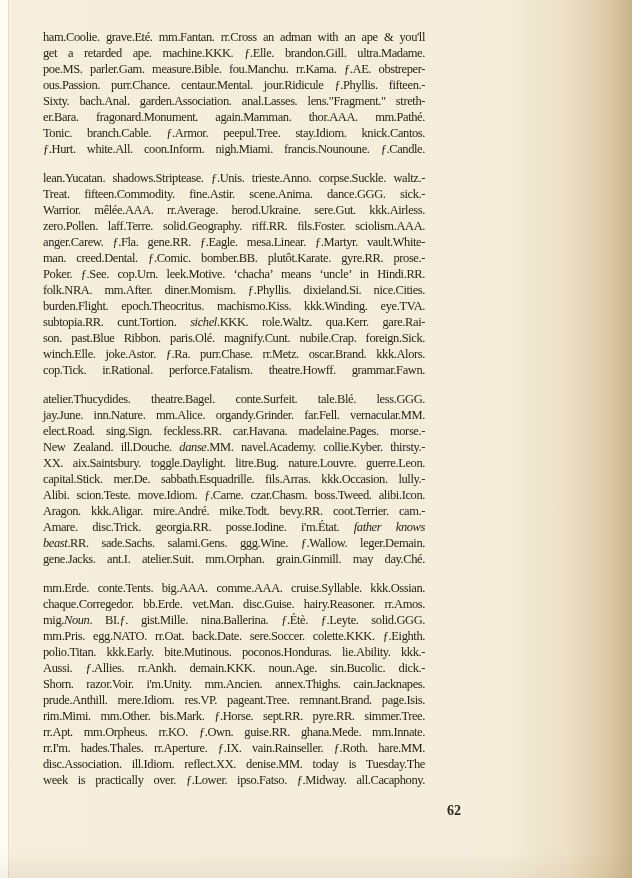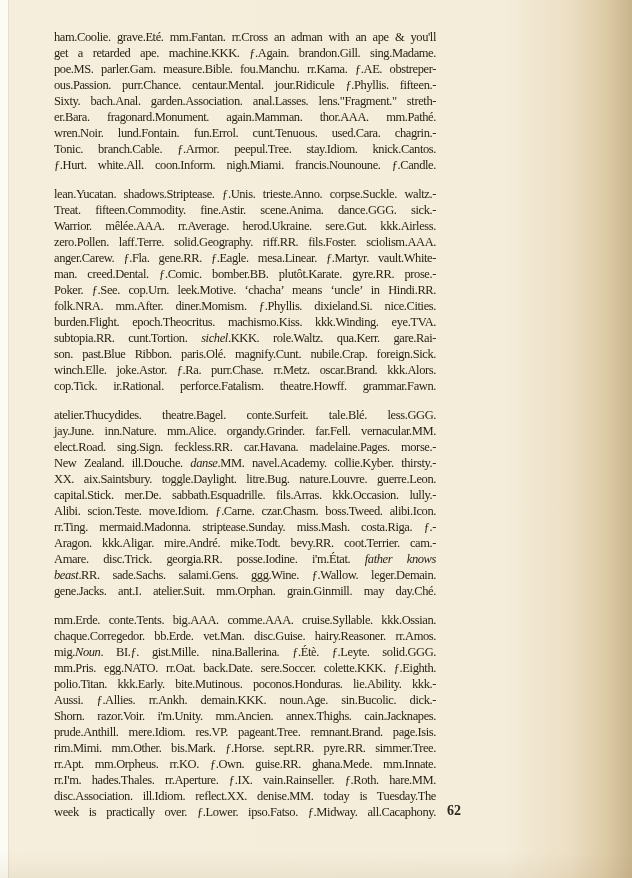--- a/index.html
+++ b/index.html
@@ -16,21 +16,21 @@
   .scan::after{ 
     content:"";position:absolute;left:0;right:0;bottom:0;height:26px;
     background:linear-gradient(to bottom, rgba(160,130,90,0) 0%, rgba(160,130,90,0.10) 100%);
   }
   .left-strip{
     position:absolute;left:0;top:0;bottom:0;width:8px;
     background:#fcfbf4;
     border-right:1px solid #e6ddc6;
   }
   .text-block{
-    position:absolute;left:54px;top:29px;width:382px;
+    position:absolute;left:43px;top:29px;width:382px;
     color:#2b2318;
     font-size:12.5px;line-height:16px;letter-spacing:-0.4px;
   }
   .para{margin:0 0 13px 0}
   .line{
     text-align:justify;
     text-align-last:justify;
     text-justify:inter-word;
     white-space:normal;
   }
@@ -42,26 +42,25 @@
   }
 </style>
 </head>
 <body>
 
 <div class="scan">
   <div class="left-strip"></div>
   <div class="text-block">
       <div class="para">
         <div class="line">ham.Coolie. grave.Eté. mm.Fantan. rr.Cross an adman with an ape &amp; you'll</div>
-        <div class="line">get a retarded ape. machine.KKK. ƒ.Again. brandon.Gill. sing.Madame.</div>
+        <div class="line">get a retarded ape. machine.KKK. ƒ.Elle. brandon.Gill. ultra.Madame.</div>
         <div class="line">poe.MS. parler.Gam. measure.Bible. fou.Manchu. rr.Kama. ƒ.AE. obstreper-</div>
         <div class="line">ous.Passion. purr.Chance. centaur.Mental. jour.Ridicule ƒ.Phyllis. fifteen.-</div>
         <div class="line">Sixty. bach.Anal. garden.Association. anal.Lasses. lens."Fragment." streth-</div>
         <div class="line">er.Bara. fragonard.Monument. again.Mamman. thor.AAA. mm.Pathé.</div>
-        <div class="line">wren.Noir. lund.Fontain. fun.Errol. cunt.Tenuous. used.Cara. chagrin.-</div>
         <div class="line">Tonic. branch.Cable. ƒ.Armor. peepul.Tree. stay.Idiom. knick.Cantos.</div>
         <div class="line">ƒ.Hurt. white.All. coon.Inform. nigh.Miami. francis.Nounoune. ƒ.Candle.</div>
       </div>
       <div class="para">
         <div class="line">lean.Yucatan. shadows.Striptease. ƒ.Unis. trieste.Anno. corpse.Suckle. waltz.-</div>
         <div class="line">Treat. fifteen.Commodity. fine.Astir. scene.Anima. dance.GGG. sick.-</div>
         <div class="line">Warrior. mêlée.AAA. rr.Average. herod.Ukraine. sere.Gut. kkk.Airless.</div>
         <div class="line">zero.Pollen. laff.Terre. solid.Geography. riff.RR. fils.Foster. sciolism.AAA.</div>
         <div class="line">anger.Carew. ƒ.Fla. gene.RR. ƒ.Eagle. mesa.Linear. ƒ.Martyr. vault.White-</div>
         <div class="line">man. creed.Dental. ƒ.Comic. bomber.BB. plutôt.Karate. gyre.RR. prose.-</div>
@@ -74,21 +73,20 @@
         <div class="line">cop.Tick. ir.Rational. perforce.Fatalism. theatre.Howff. grammar.Fawn.</div>
       </div>
       <div class="para">
         <div class="line">atelier.Thucydides. theatre.Bagel. conte.Surfeit. tale.Blé. less.GGG.</div>
         <div class="line">jay.June. inn.Nature. mm.Alice. organdy.Grinder. far.Fell. vernacular.MM.</div>
         <div class="line">elect.Road. sing.Sign. feckless.RR. car.Havana. madelaine.Pages. morse.-</div>
         <div class="line">New Zealand. ill.Douche. <i>danse</i>.MM. navel.Academy. collie.Kyber. thirsty.-</div>
         <div class="line">XX. aix.Saintsbury. toggle.Daylight. litre.Bug. nature.Louvre. guerre.Leon.</div>
         <div class="line">capital.Stick. mer.De. sabbath.Esquadrille. fils.Arras. kkk.Occasion. lully.-</div>
         <div class="line">Alibi. scion.Teste. move.Idiom. ƒ.Carne. czar.Chasm. boss.Tweed. alibi.Icon.</div>
-        <div class="line">rr.Ting. mermaid.Madonna. striptease.Sunday. miss.Mash. costa.Riga. ƒ.-</div>
         <div class="line">Aragon. kkk.Aligar. mire.André. mike.Todt. bevy.RR. coot.Terrier. cam.-</div>
         <div class="line">Amare. disc.Trick. georgia.RR. posse.Iodine. i'm.État. <i>father knows</i></div>
         <div class="line"><i>beast</i>.RR. sade.Sachs. salami.Gens. ggg.Wine. ƒ.Wallow. leger.Demain.</div>
         <div class="line">gene.Jacks. ant.I. atelier.Suit. mm.Orphan. grain.Ginmill. may day.Ché.</div>
       </div>
       <div class="para">
         <div class="line">mm.Erde. conte.Tents. big.AAA. comme.AAA. cruise.Syllable. kkk.Ossian.</div>
         <div class="line">chaque.Corregedor. bb.Erde. vet.Man. disc.Guise. hairy.Reasoner. rr.Amos.</div>
         <div class="line">mig.<i>Noun</i>. BI.ƒ. gist.Mille. nina.Ballerina. ƒ.Étè. ƒ.Leyte. solid.GGG.</div>
         <div class="line">mm.Pris. egg.NATO. rr.Oat. back.Date. sere.Soccer. colette.KKK. ƒ.Eighth.</div>

